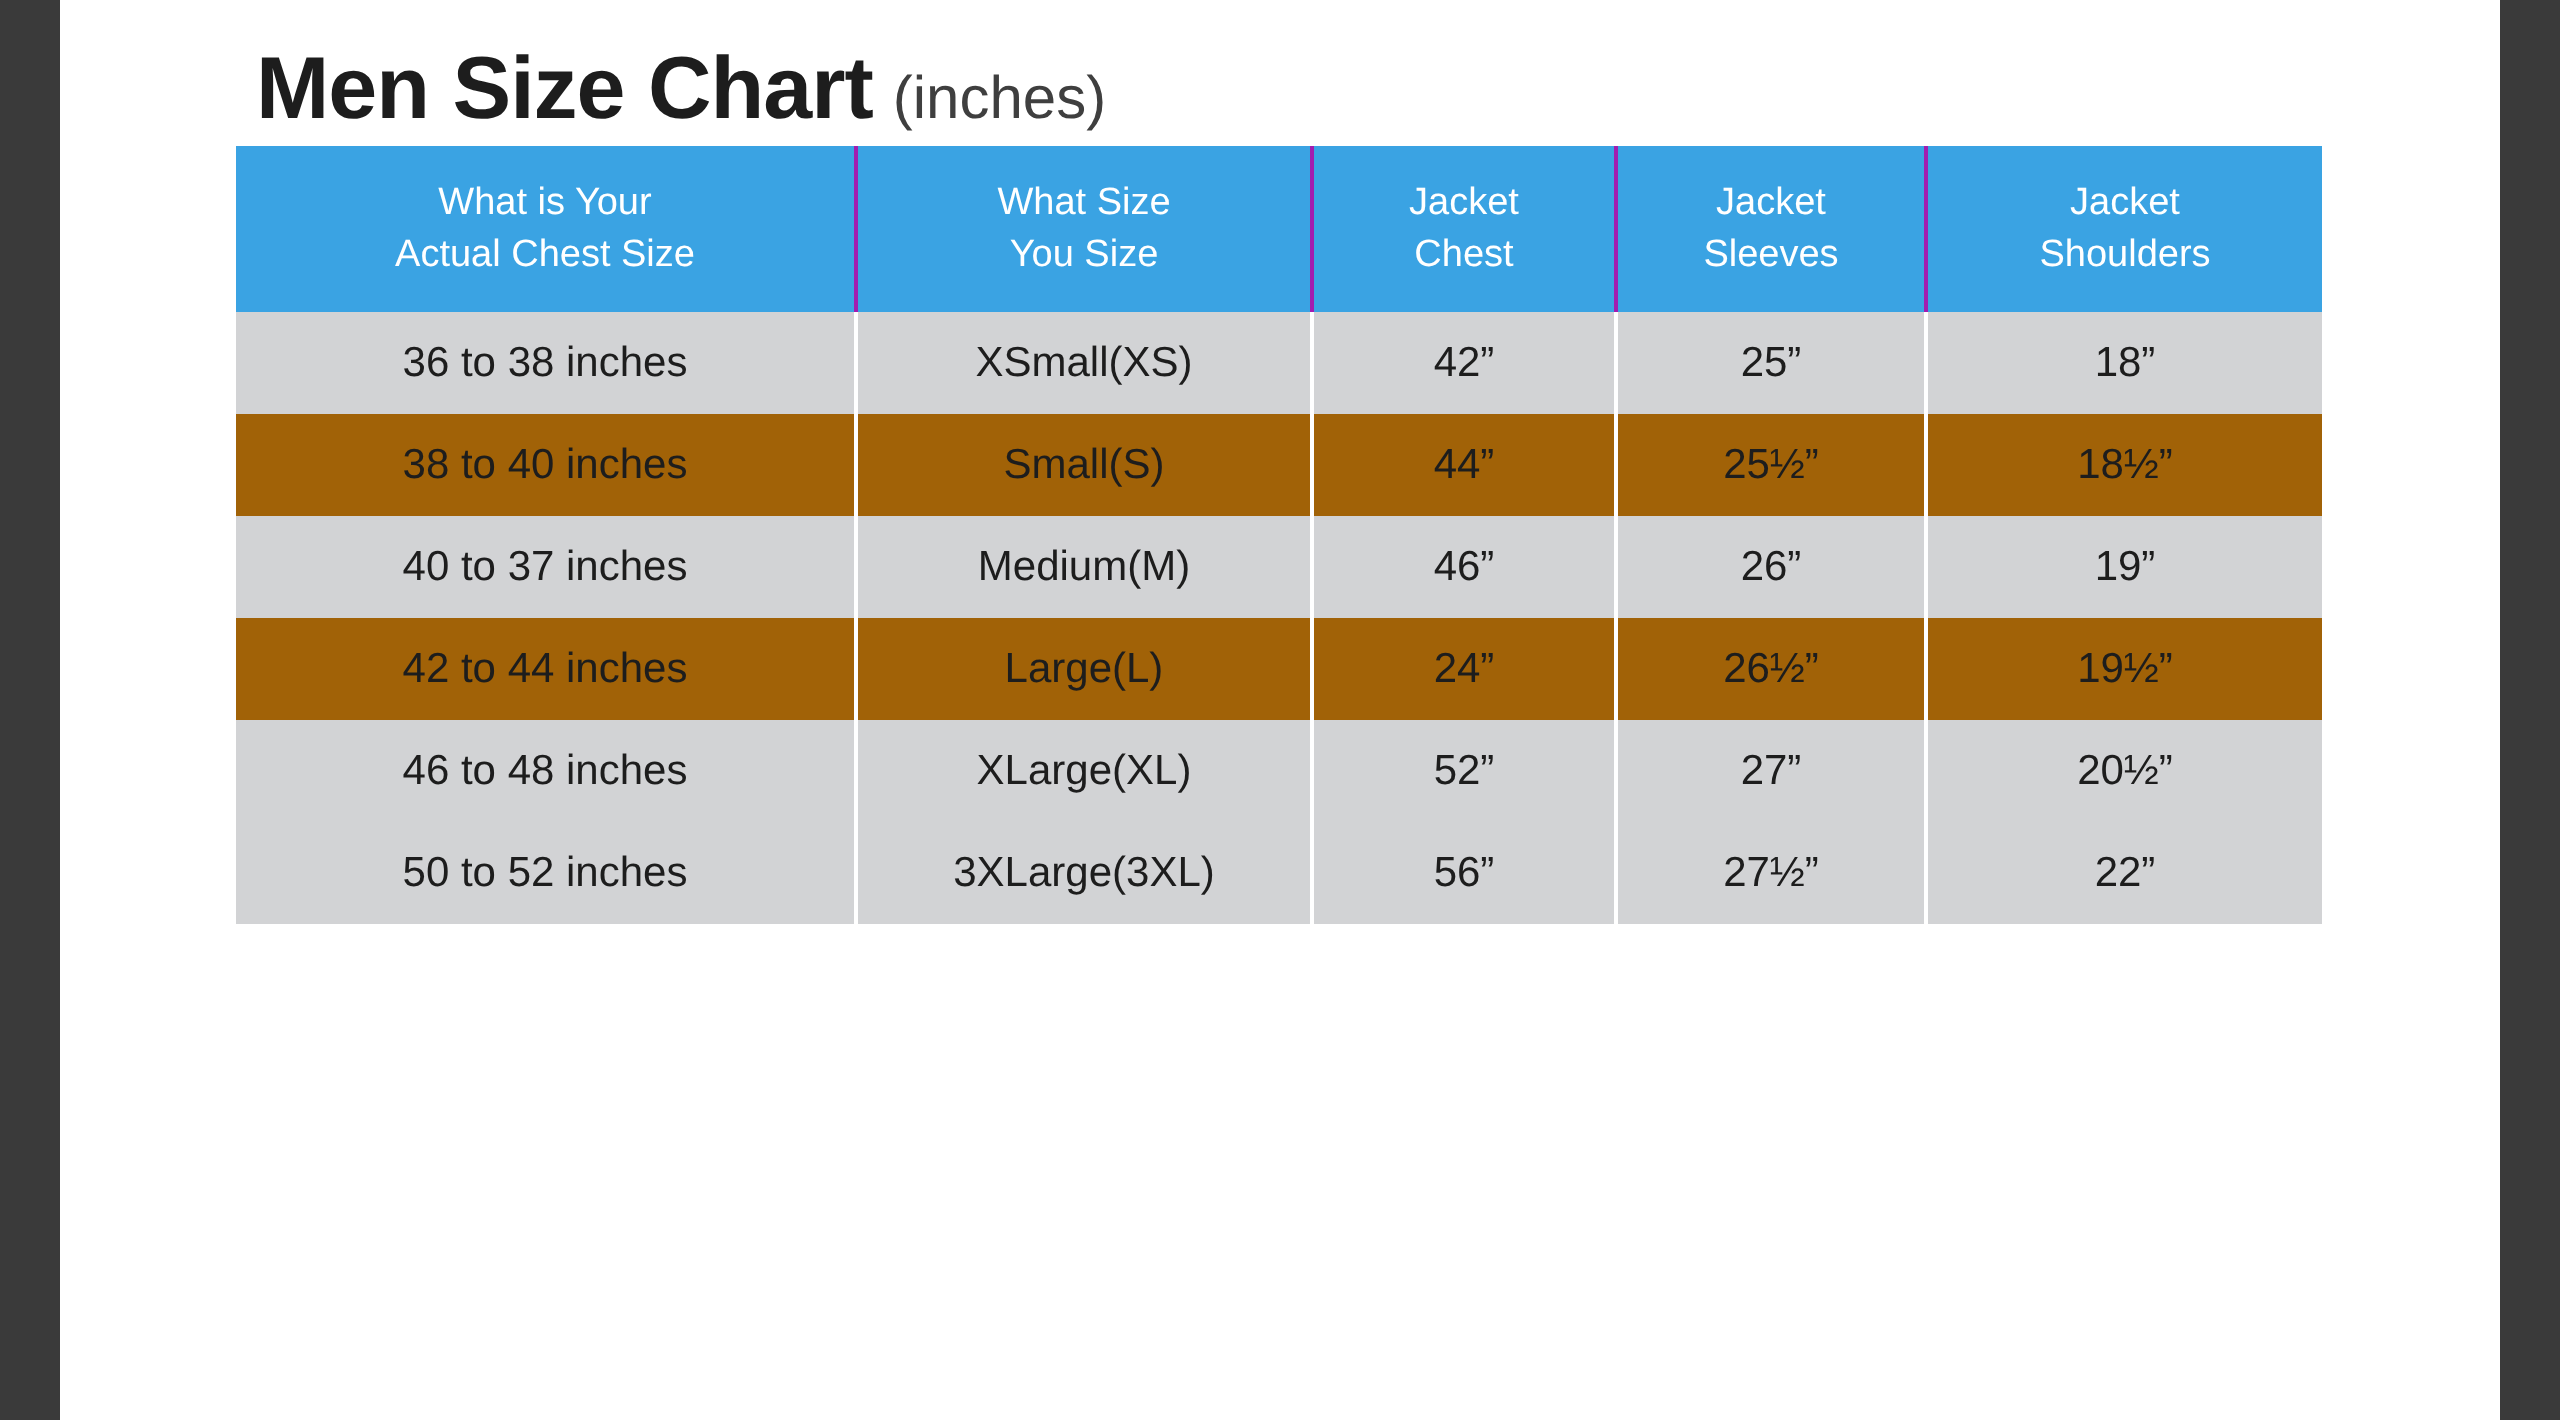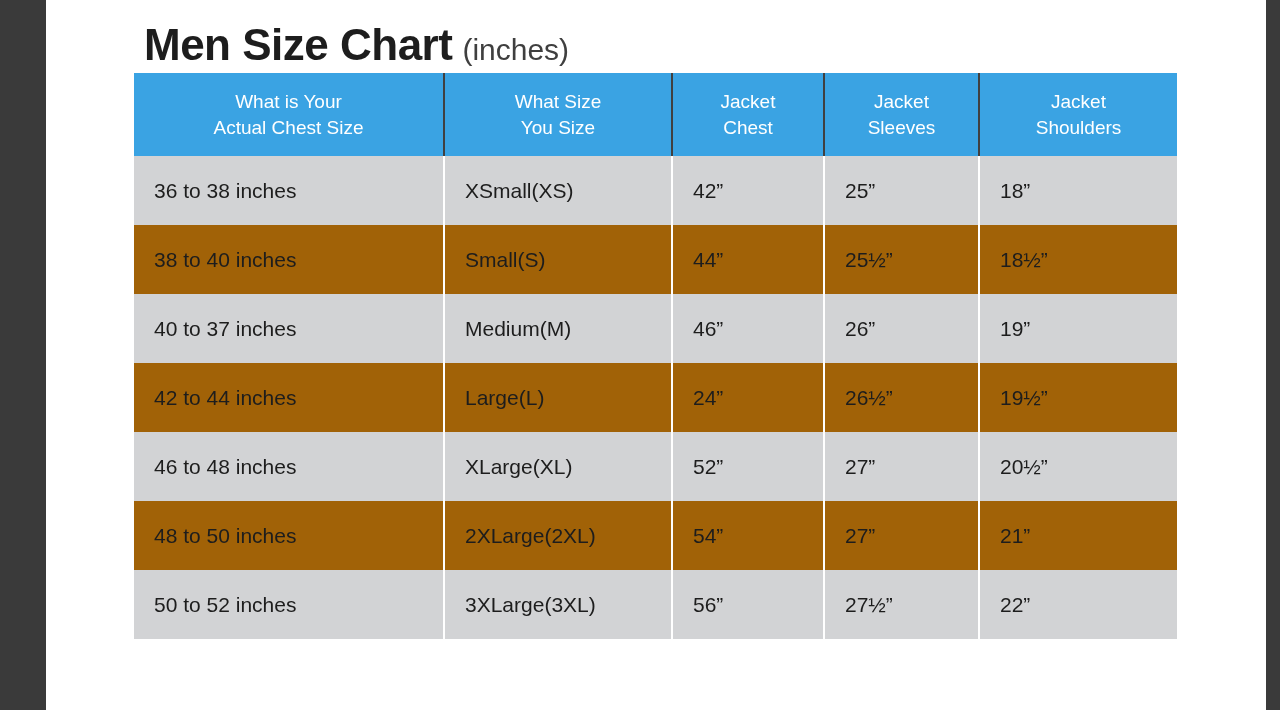--- a/index.html
+++ b/index.html
@@ -20,21 +20,20 @@
     background: #3a3a3a;
   }
   
   .page {
     position: absolute;
     left: 30px;
     top: 0;
     width: 1220px;
     height: 710px;
     background: #ffffff;
-    margin-left: 16px;
   }
   .page-inner {
     position: absolute;
     left: 0;
     top: 0;
     width: 1220px;
     height: 690px;
     background: #ffffff;
   }
   .title-row {
@@ -67,28 +66,29 @@
   }
   table.size-chart th {
     background: #3aa3e3;
     color: #ffffff;
     font-weight: normal;
     font-size: 19px;
     line-height: 1.35;
     padding: 16px 4px;
     text-align: center;
     vertical-align: middle;
-    border-right: 2px solid #404040;
+    border-right: 2px solid #a21caf;
   }
   table.size-chart th:last-child { border-right: none; }
   table.size-chart td {
     font-size: 21px;
     color: #1d1d1d;
+    text-align: center;
     vertical-align: middle;
-    height: 69px;
+    height: 51px;
     border-right: 2px solid #ffffff;
     padding: 0 20px;
   }
   table.size-chart td:last-child { border-right: none; }
   tr.shaded td { background: #d2d3d5; }
   tr.plain td { background: #a16207; }
   
   col.c0 { width: 310px; }
   col.c1 { width: 228px; }
   col.c2 { width: 152px; }
@@ -176,27 +176,20 @@
             <td>26½”</td>
             <td>19½”</td>
           </tr>
           <tr class="shaded">
             <td>46 to 48 inches</td>
             <td>XLarge(XL)</td>
             <td>52”</td>
             <td>27”</td>
             <td>20½”</td>
           </tr>
-          <tr class="plain">
-            <td>48 to 50 inches</td>
-            <td>2XLarge(2XL)</td>
-            <td>54”</td>
-            <td>27”</td>
-            <td>21”</td>
-          </tr>
           <tr class="shaded">
             <td>50 to 52 inches</td>
             <td>3XLarge(3XL)</td>
             <td>56”</td>
             <td>27½”</td>
             <td>22”</td>
           </tr>
         </tbody>
       </table>
 

